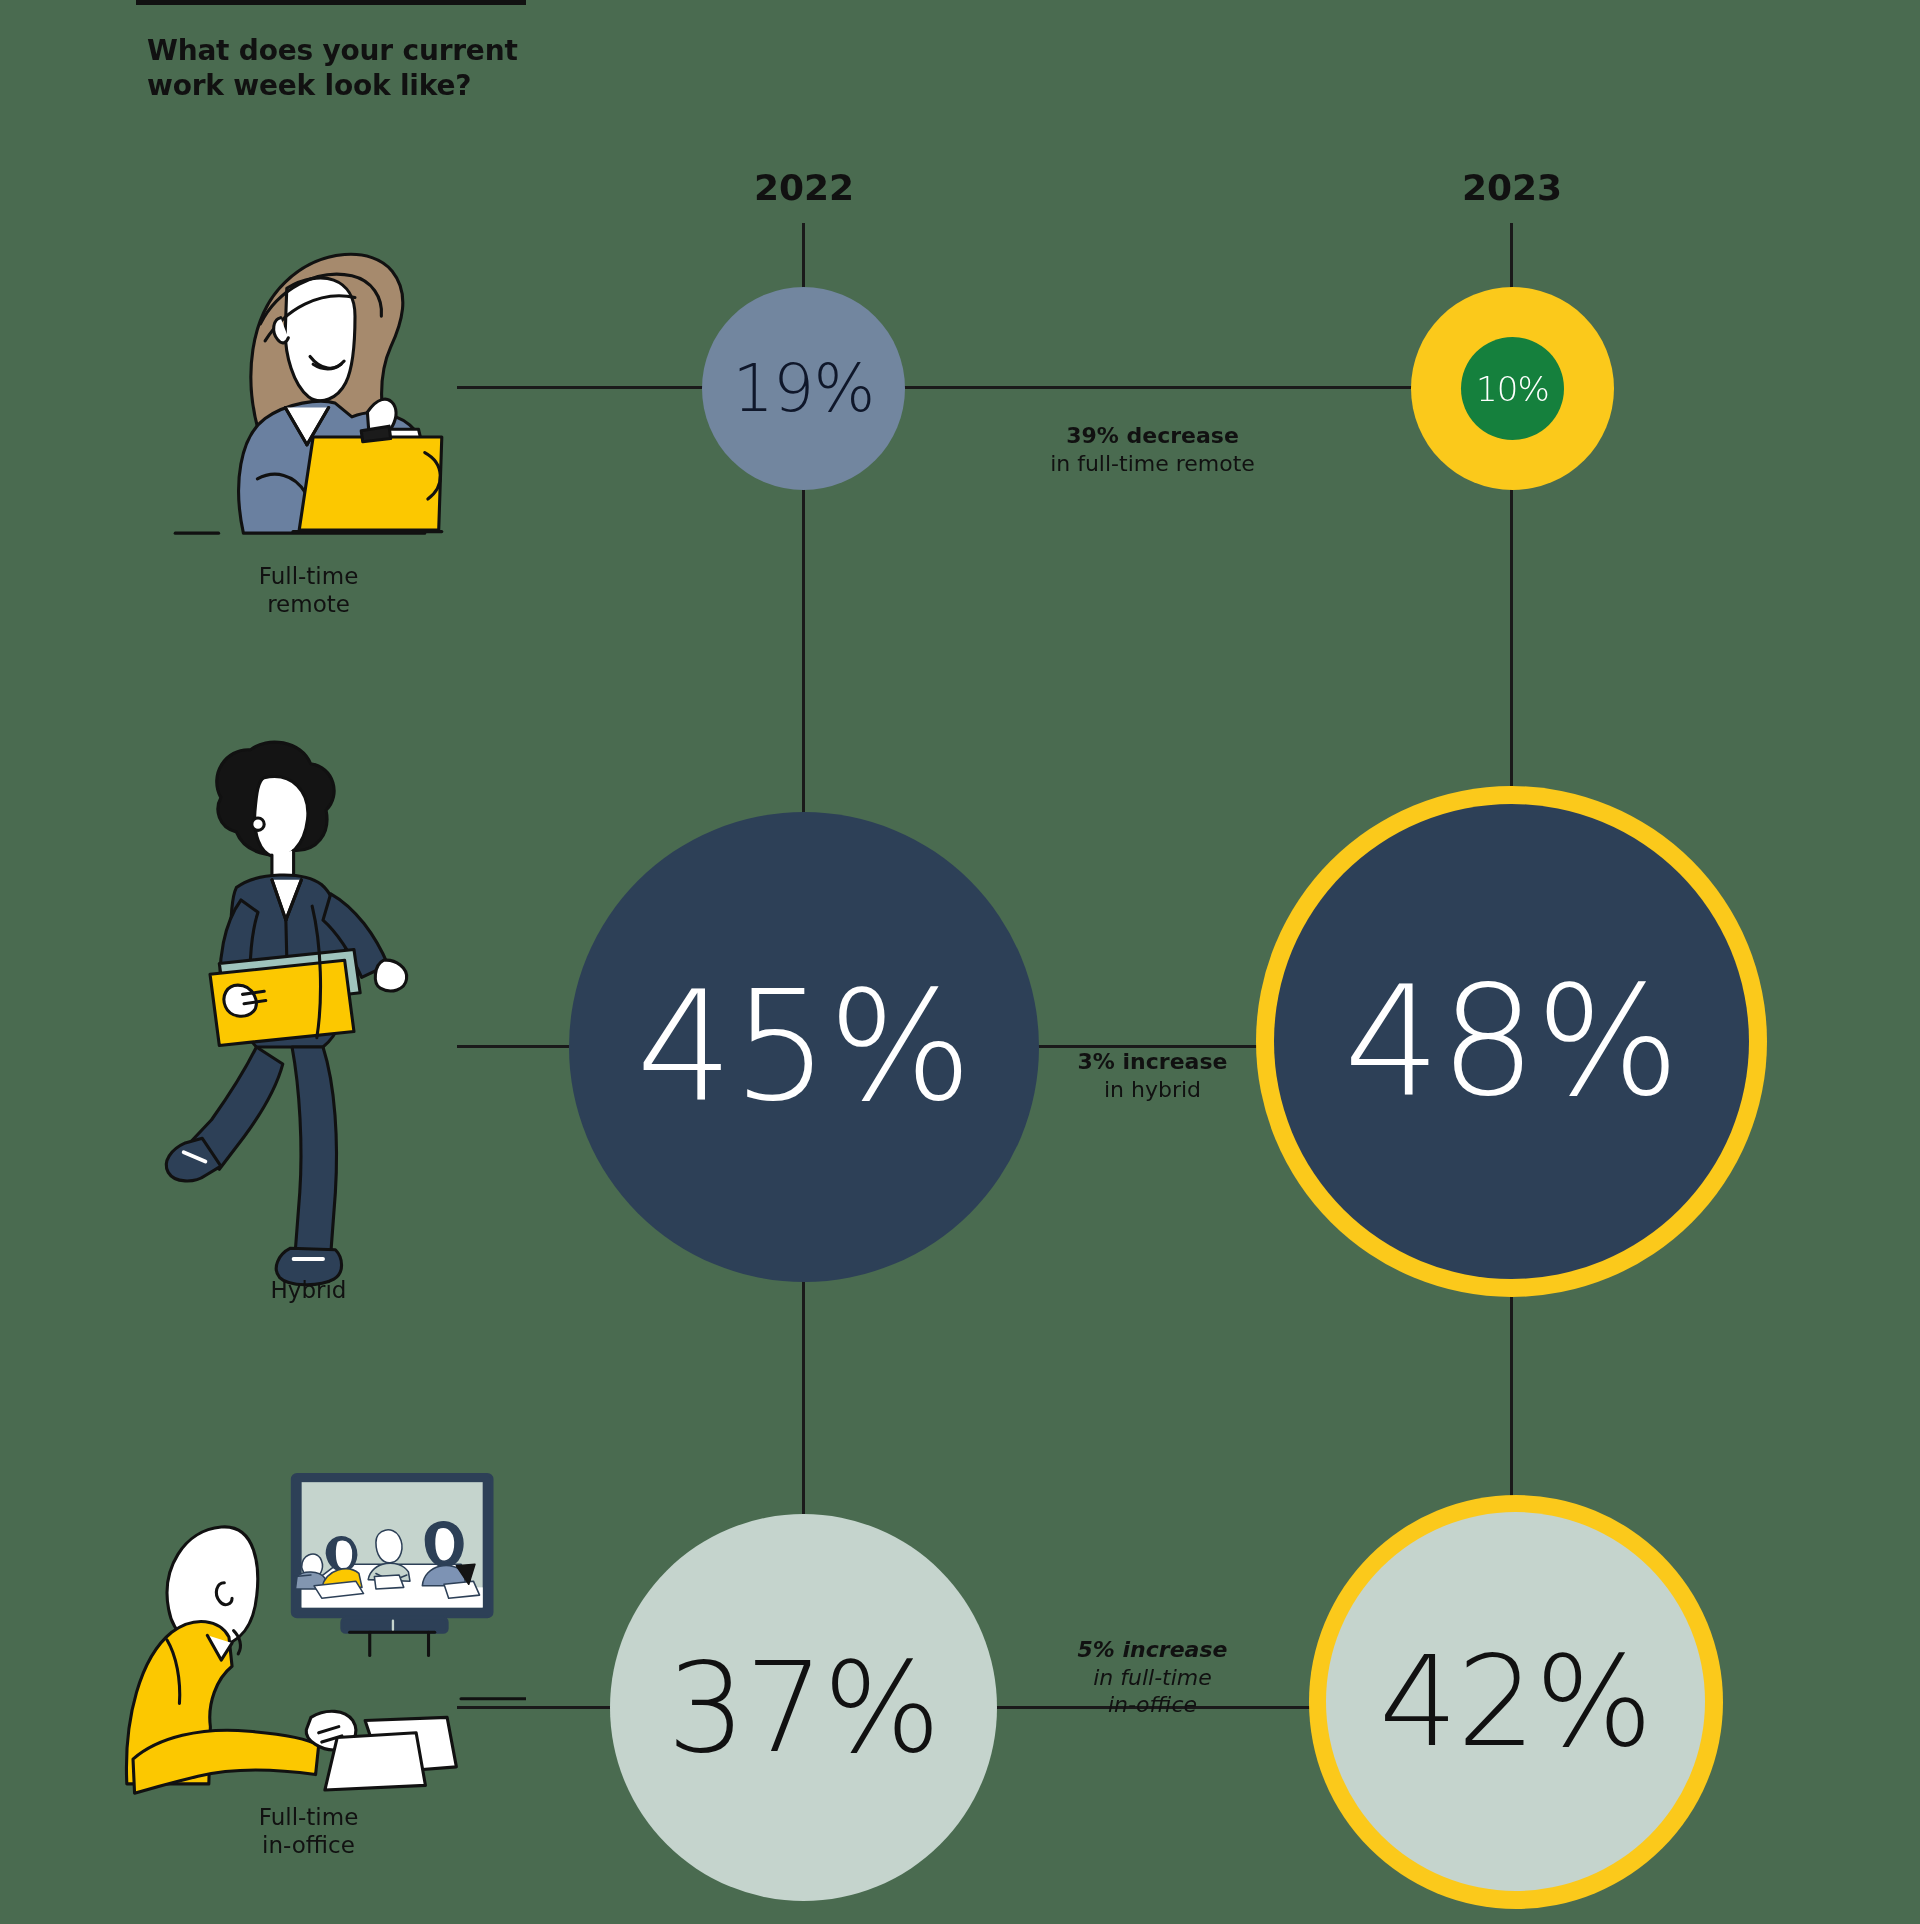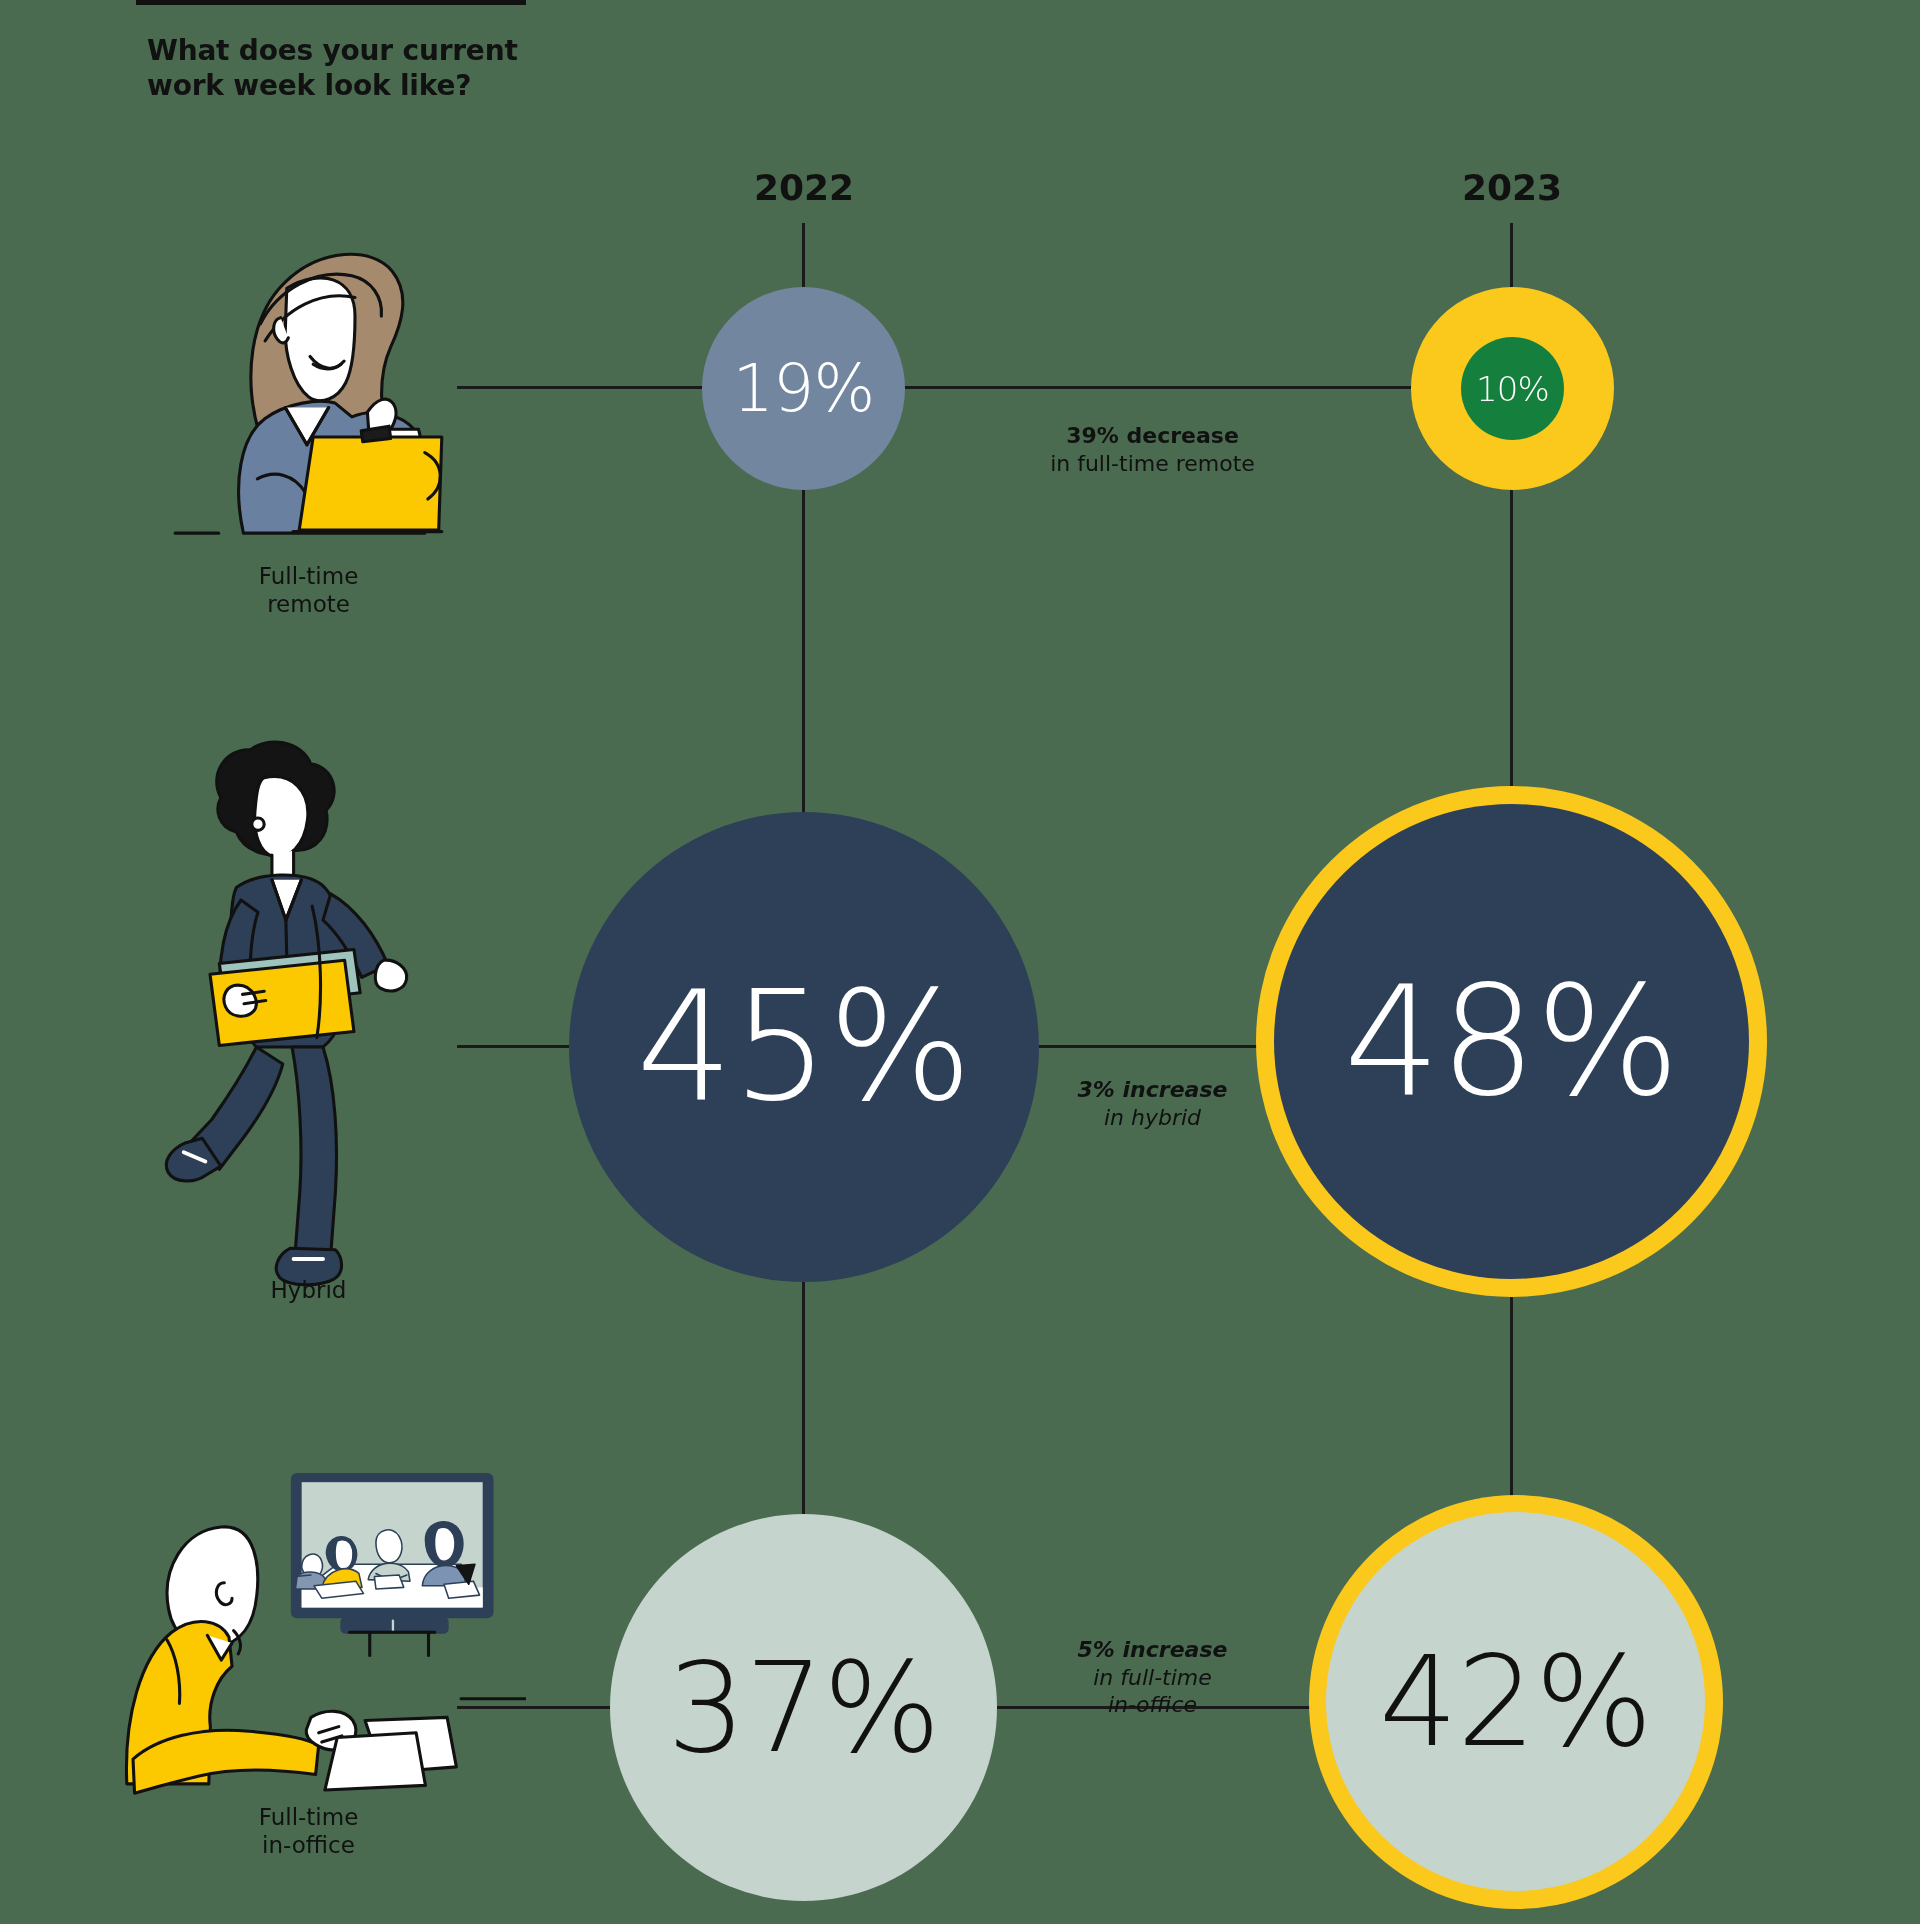--- a/index.html
+++ b/index.html
@@ -69,21 +69,21 @@
     line-height: 1;
     letter-spacing: -0.8px;
     white-space: nowrap;
   }
 
   
   #b-remote-2022 {
     left: 702px; top: 287px; width: 203px; height: 203px;
     background: #72869f;
   }
-  #b-remote-2022 .val { font-size: 65px; color: #ffffff; }
+  #b-remote-2022 .val { font-size: 65px; color: #0f172a; }
 
   #b-remote-2023-ring {
     left: 1411px; top: 287px; width: 203px; height: 203px;
     background: #fbc91b;
   }
   #b-remote-2023 {
     left: 1461px; top: 337px; width: 103px; height: 103px;
     background: #15803d;
   }
   #b-remote-2023 .val { font-size: 34px; color: #ffffff; }
@@ -302,21 +302,21 @@
 
   <div class="bubble" id="b-hybrid-2022">
     <span class="val">45%</span>
   </div>
 
   <div class="bubble" id="b-hybrid-2023-ring"></div>
   <div class="bubble" id="b-hybrid-2023">
     <span class="val">48%</span>
   </div>
 
-  <div class="annot" style="left:990px; top:1076px;font-style:italic;">
+  <div class="annot" style="left:990px; top:1048px;">
     <div class="a-strong">3% increase</div>
     <div class="a-sub">in hybrid</div>
   </div>
 
   <div class="illo" style="left:116px; top:1471px; width:410px; height:372px;">
     <svg viewBox="0 0 530 480" width="410" height="372">
       <g fill="none" stroke="#111" stroke-width="4" stroke-linecap="round" stroke-linejoin="round">
 
         <rect x="228" y="4" width="258" height="184" rx="6" fill="#2d4057" stroke="#2d4057"></rect>
         <rect x="240" y="14" width="234" height="162" fill="#c5d4cd" stroke="none"></rect>

